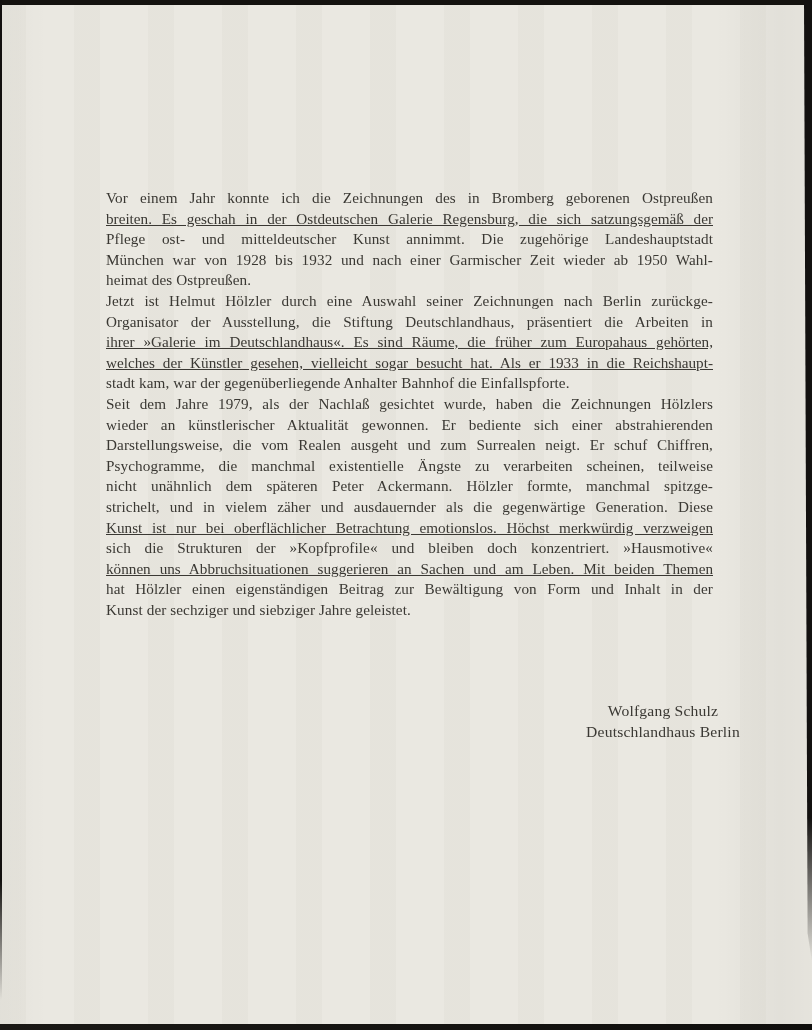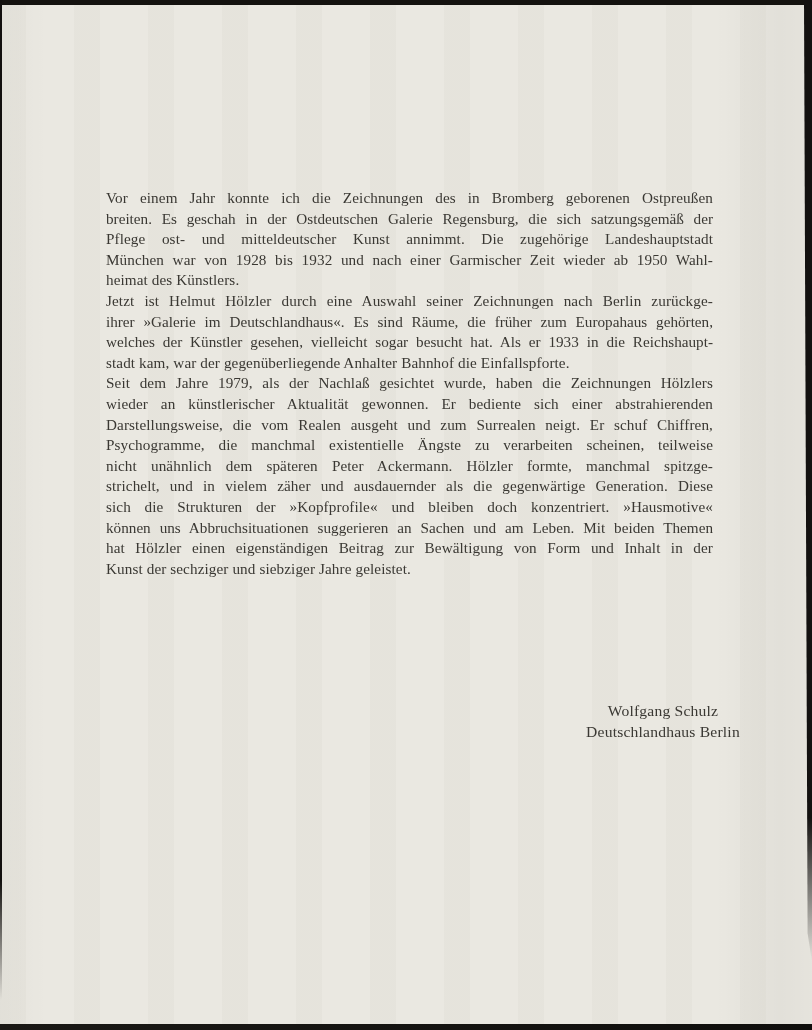--- a/index.html
+++ b/index.html
@@ -48,21 +48,21 @@
     font-size: 15.2px;
     line-height: 20.6px;
     letter-spacing: 0.1px;
   }
   .line {
     text-align: justify;
     text-align-last: justify;
     white-space: normal;
   }
   .line.last { text-align-last: left; }
-  .line.tight { word-spacing: -1.4px; letter-spacing: 0; }
+  .line.tight { word-spacing: -1.4px; letter-spacing: 0; text-decoration: underline; }
   
   .signature {
     position: absolute;
     left: 552px;
     top: 701px;
     width: 222px;
     text-align: center;
     color: #3a3833;
     font-size: 15.6px;
     line-height: 20.8px;
@@ -79,37 +79,39 @@
   <div class="edge edge-left"></div>
   <div class="edge edge-right"></div>
 
   <main class="textblock">
 
     <section>
       <div class="line">Vor einem Jahr konnte ich die Zeichnungen des in Bromberg geborenen Ostpreußen</div>
       <div class="line tight">breiten. Es geschah in der Ostdeutschen Galerie Regensburg, die sich satzungsgemäß der</div>
       <div class="line">Pflege ost- und mitteldeutscher Kunst annimmt. Die zugehörige Landeshauptstadt</div>
       <div class="line">München war von 1928 bis 1932 und nach einer Garmischer Zeit wieder ab 1950 Wahl-</div>
-      <div class="line last">heimat des Künstlers.</div>
+      <div class="line last">heimat des Ostpreußen.</div>
     </section>
 
     <section>
       <div class="line">Jetzt ist Helmut Hölzler durch eine Auswahl seiner Zeichnungen nach Berlin zurückge-</div>
+      <div class="line">Organisator der Ausstellung, die Stiftung Deutschlandhaus, präsentiert die Arbeiten in</div>
       <div class="line tight">ihrer »Galerie im Deutschlandhaus«. Es sind Räume, die früher zum Europahaus gehörten,</div>
       <div class="line tight">welches der Künstler gesehen, vielleicht sogar besucht hat. Als er 1933 in die Reichshaupt-</div>
       <div class="line last">stadt kam, war der gegenüberliegende Anhalter Bahnhof die Einfallspforte.</div>
     </section>
 
     <section>
       <div class="line">Seit dem Jahre 1979, als der Nachlaß gesichtet wurde, haben die Zeichnungen Hölzlers</div>
       <div class="line">wieder an künstlerischer Aktualität gewonnen. Er bediente sich einer abstrahierenden</div>
       <div class="line">Darstellungsweise, die vom Realen ausgeht und zum Surrealen neigt. Er schuf Chiffren,</div>
       <div class="line">Psychogramme, die manchmal existentielle Ängste zu verarbeiten scheinen, teilweise</div>
       <div class="line">nicht unähnlich dem späteren Peter Ackermann. Hölzler formte, manchmal spitzge-</div>
       <div class="line">strichelt, und in vielem zäher und ausdauernder als die gegenwärtige Generation. Diese</div>
+      <div class="line tight">Kunst ist nur bei oberflächlicher Betrachtung emotionslos. Höchst merkwürdig verzweigen</div>
       <div class="line">sich die Strukturen der »Kopfprofile« und bleiben doch konzentriert. »Hausmotive«</div>
       <div class="line tight">können uns Abbruchsituationen suggerieren an Sachen und am Leben. Mit beiden Themen</div>
       <div class="line">hat Hölzler einen eigenständigen Beitrag zur Bewältigung von Form und Inhalt in der</div>
       <div class="line last">Kunst der sechziger und siebziger Jahre geleistet.</div>
     </section>
 
   </main>
 
   <div class="signature">
     <div>Wolfgang Schulz</div>

